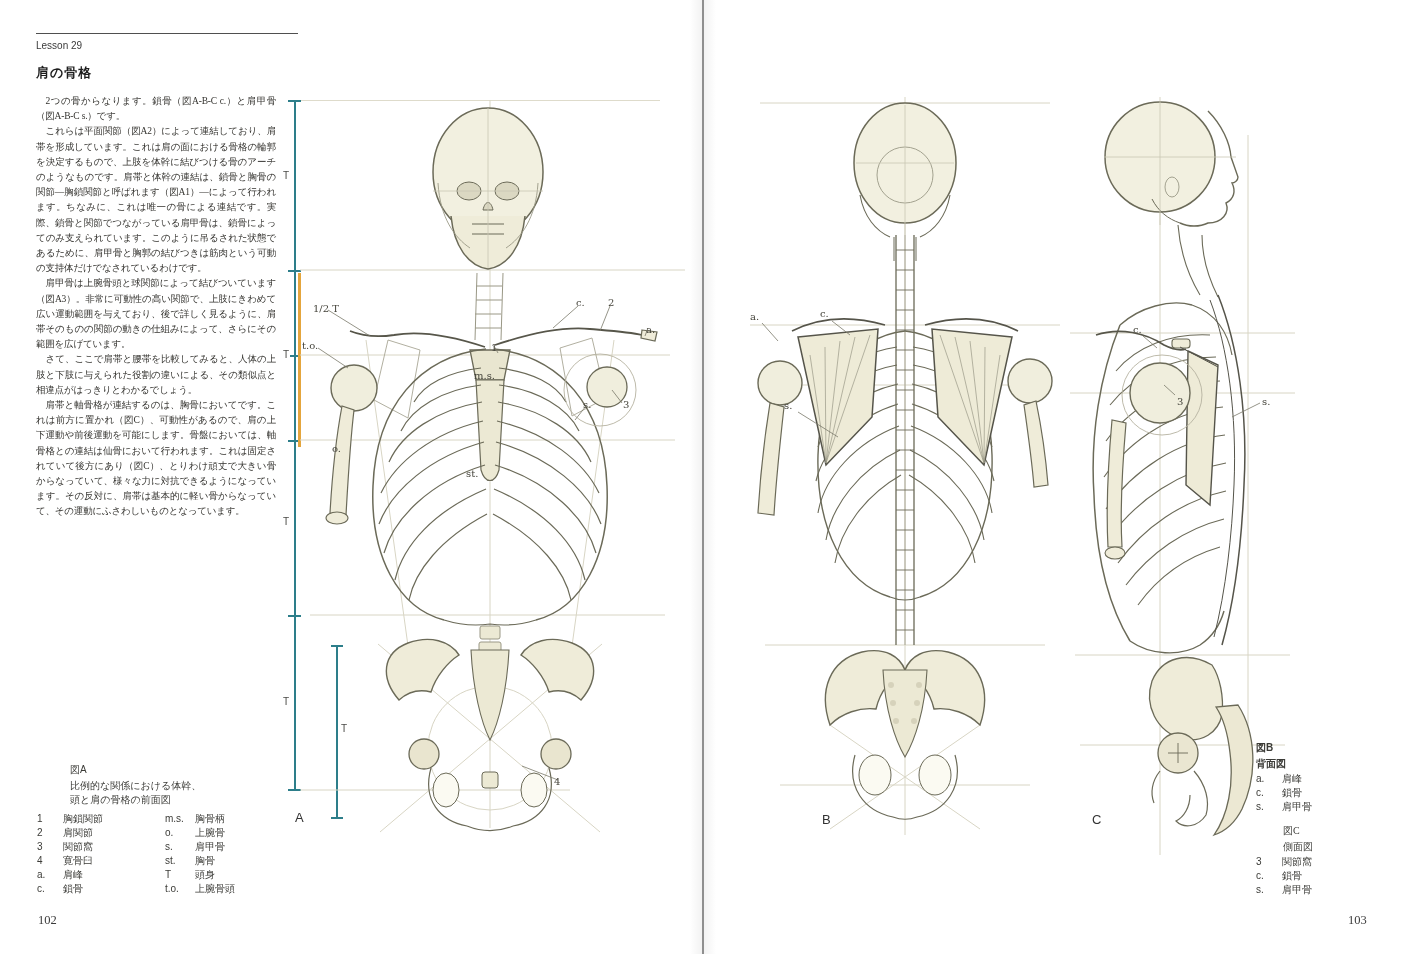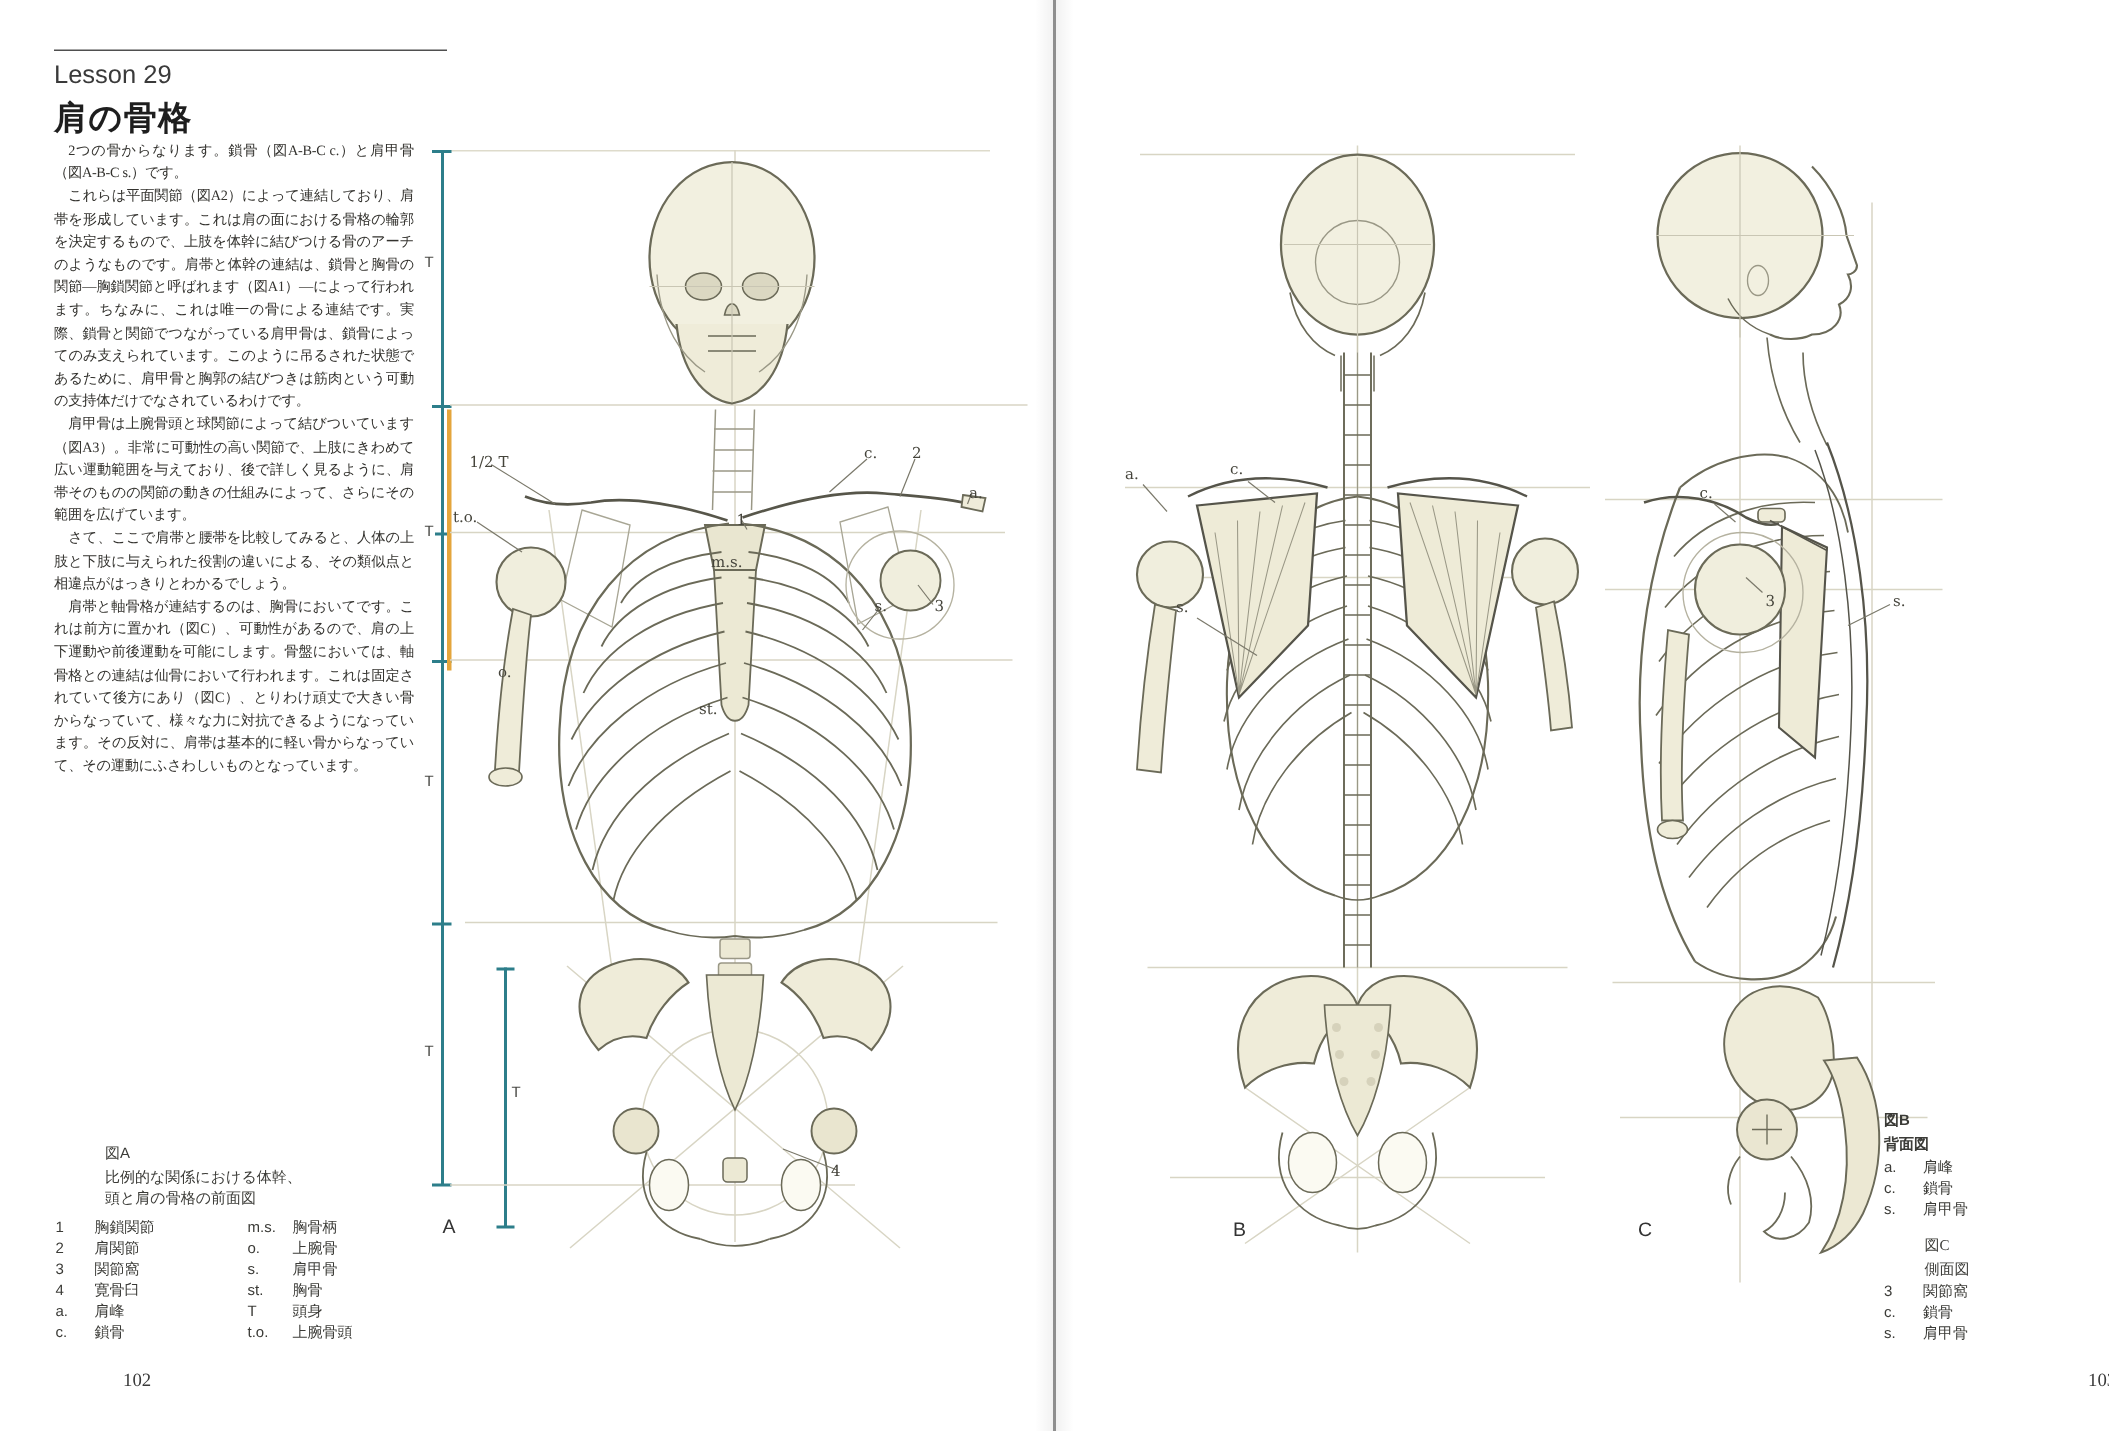--- a/index.html
+++ b/index.html
@@ -7,39 +7,39 @@
         font-family:"Liberation Sans",sans-serif;}
   .abs{position:absolute;}
   
   .gutter{position:absolute;left:702px;top:0;width:2px;height:954px;background:#8f8f8f;}
   .gutter-shade-l{position:absolute;left:690px;top:0;width:12px;height:954px;
       background:linear-gradient(to right,rgba(0,0,0,0),rgba(0,0,0,0.05));}
   .gutter-shade-r{position:absolute;left:704px;top:0;width:12px;height:954px;
       background:linear-gradient(to left,rgba(0,0,0,0),rgba(0,0,0,0.05));}
   
   .header-rule{position:absolute;left:36px;top:33px;width:262px;height:1px;background:#4f4f4f;}
-  .lesson{position:absolute;left:36px;top:40px;font-size:17px;color:#3a3a3a;}
-  .title{position:absolute;left:36px;top:64px;font-size:22px;font-weight:bold;color:#1e1e1e;letter-spacing:1px;text-align:right;}
+  .lesson{position:absolute;left:36px;top:40px;font-size:10px;color:#3a3a3a;}
+  .title{position:absolute;left:36px;top:64px;font-size:13px;font-weight:bold;color:#1e1e1e;letter-spacing:1px;text-align:right;}
   
   .bodytext{position:absolute;left:36px;top:94px;width:240px;
       font-family:"Liberation Serif","DejaVu Serif",serif;
       font-size:9.5px;line-height:15.2px;letter-spacing:-0.2px;
       color:#33322e;text-align:justify;}
   .bodytext p{margin:0;text-indent:1em;}
   
   .leg{position:absolute;font-size:10px;line-height:14px;color:#3b3b37;}
   .leg .ltitle{margin-bottom:2px;}
   .leg .lsub{margin:0;}
   .lrow{display:flex;}
   .lkey{flex:0 0 26px;}
   .leg.wide .lkey{flex:0 0 30px;}
   .llab{white-space:nowrap;}
   
   .pagenum{position:absolute;font-family:"Liberation Serif","DejaVu Serif",serif;
-      font-size:12.5px;color:#3a3a3a;margin-left:44px;}
+      font-size:12.5px;color:#3a3a3a;}
   
   .ruler-v{position:absolute;width:2px;background:#2d7e8a;}
   .ruler-tick{position:absolute;height:1.5px;background:#2d7e8a;}
   .ruler-orange{position:absolute;width:3px;background:#e4a53c;}
   .guide-h{position:absolute;height:1px;background:#dedbcb;}
   
   .anno{position:absolute;white-space:nowrap;}
   .anno.serif{font-family:"DejaVu Serif","Liberation Serif",serif;font-size:10px;color:#45443b;}
   .anno.sans{font-family:"Liberation Sans",sans-serif;font-size:10px;color:#4a4a46;}
   .anno.letter{font-family:"Liberation Sans",sans-serif;font-size:13px;color:#333;}

